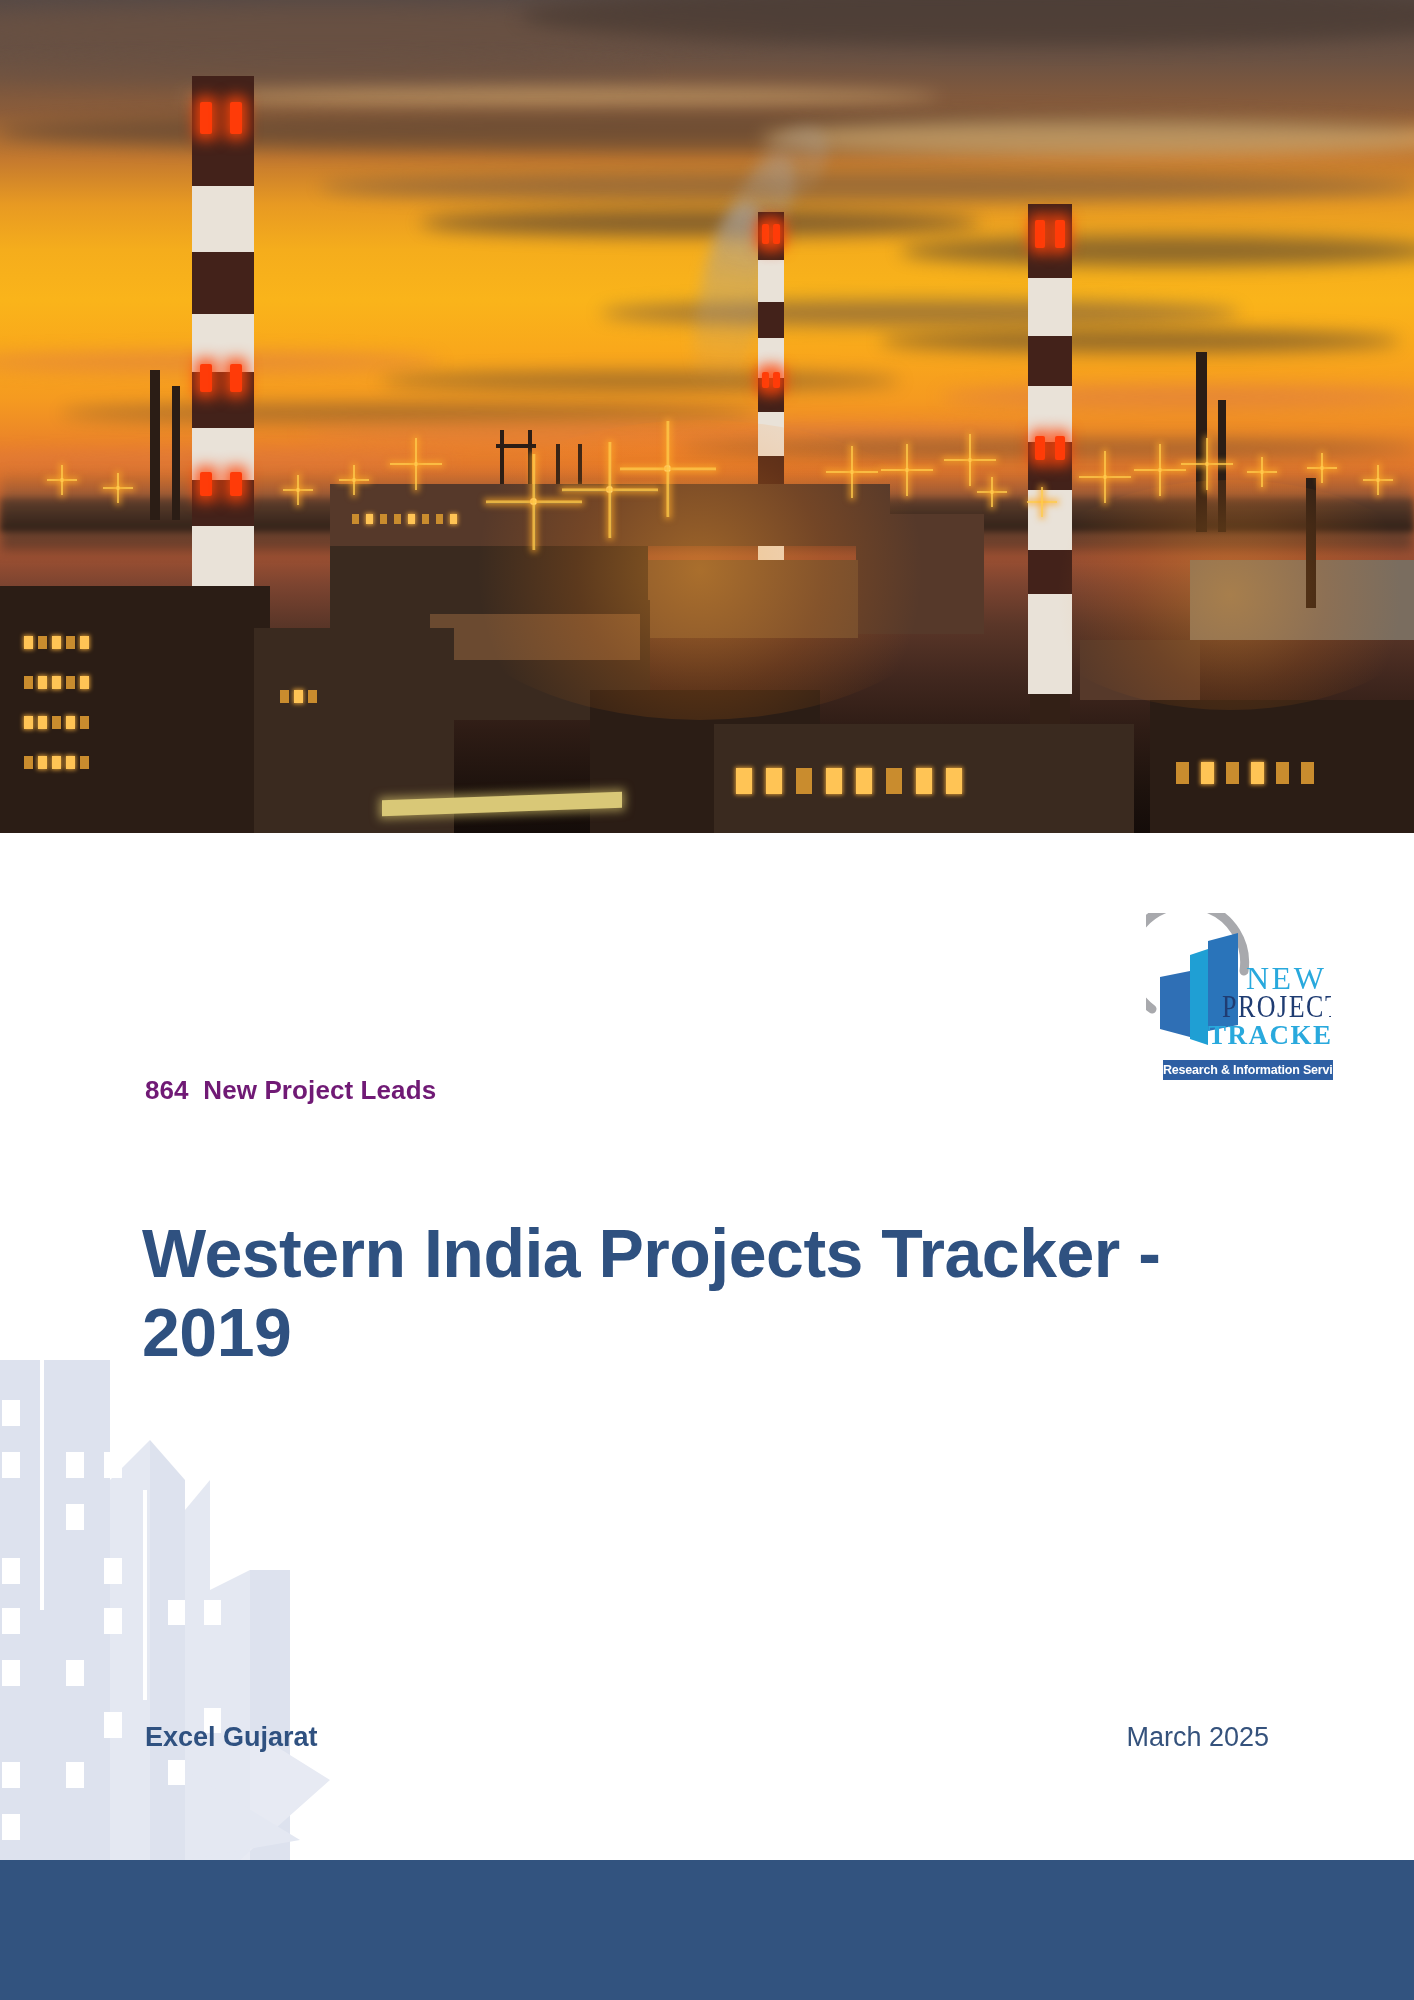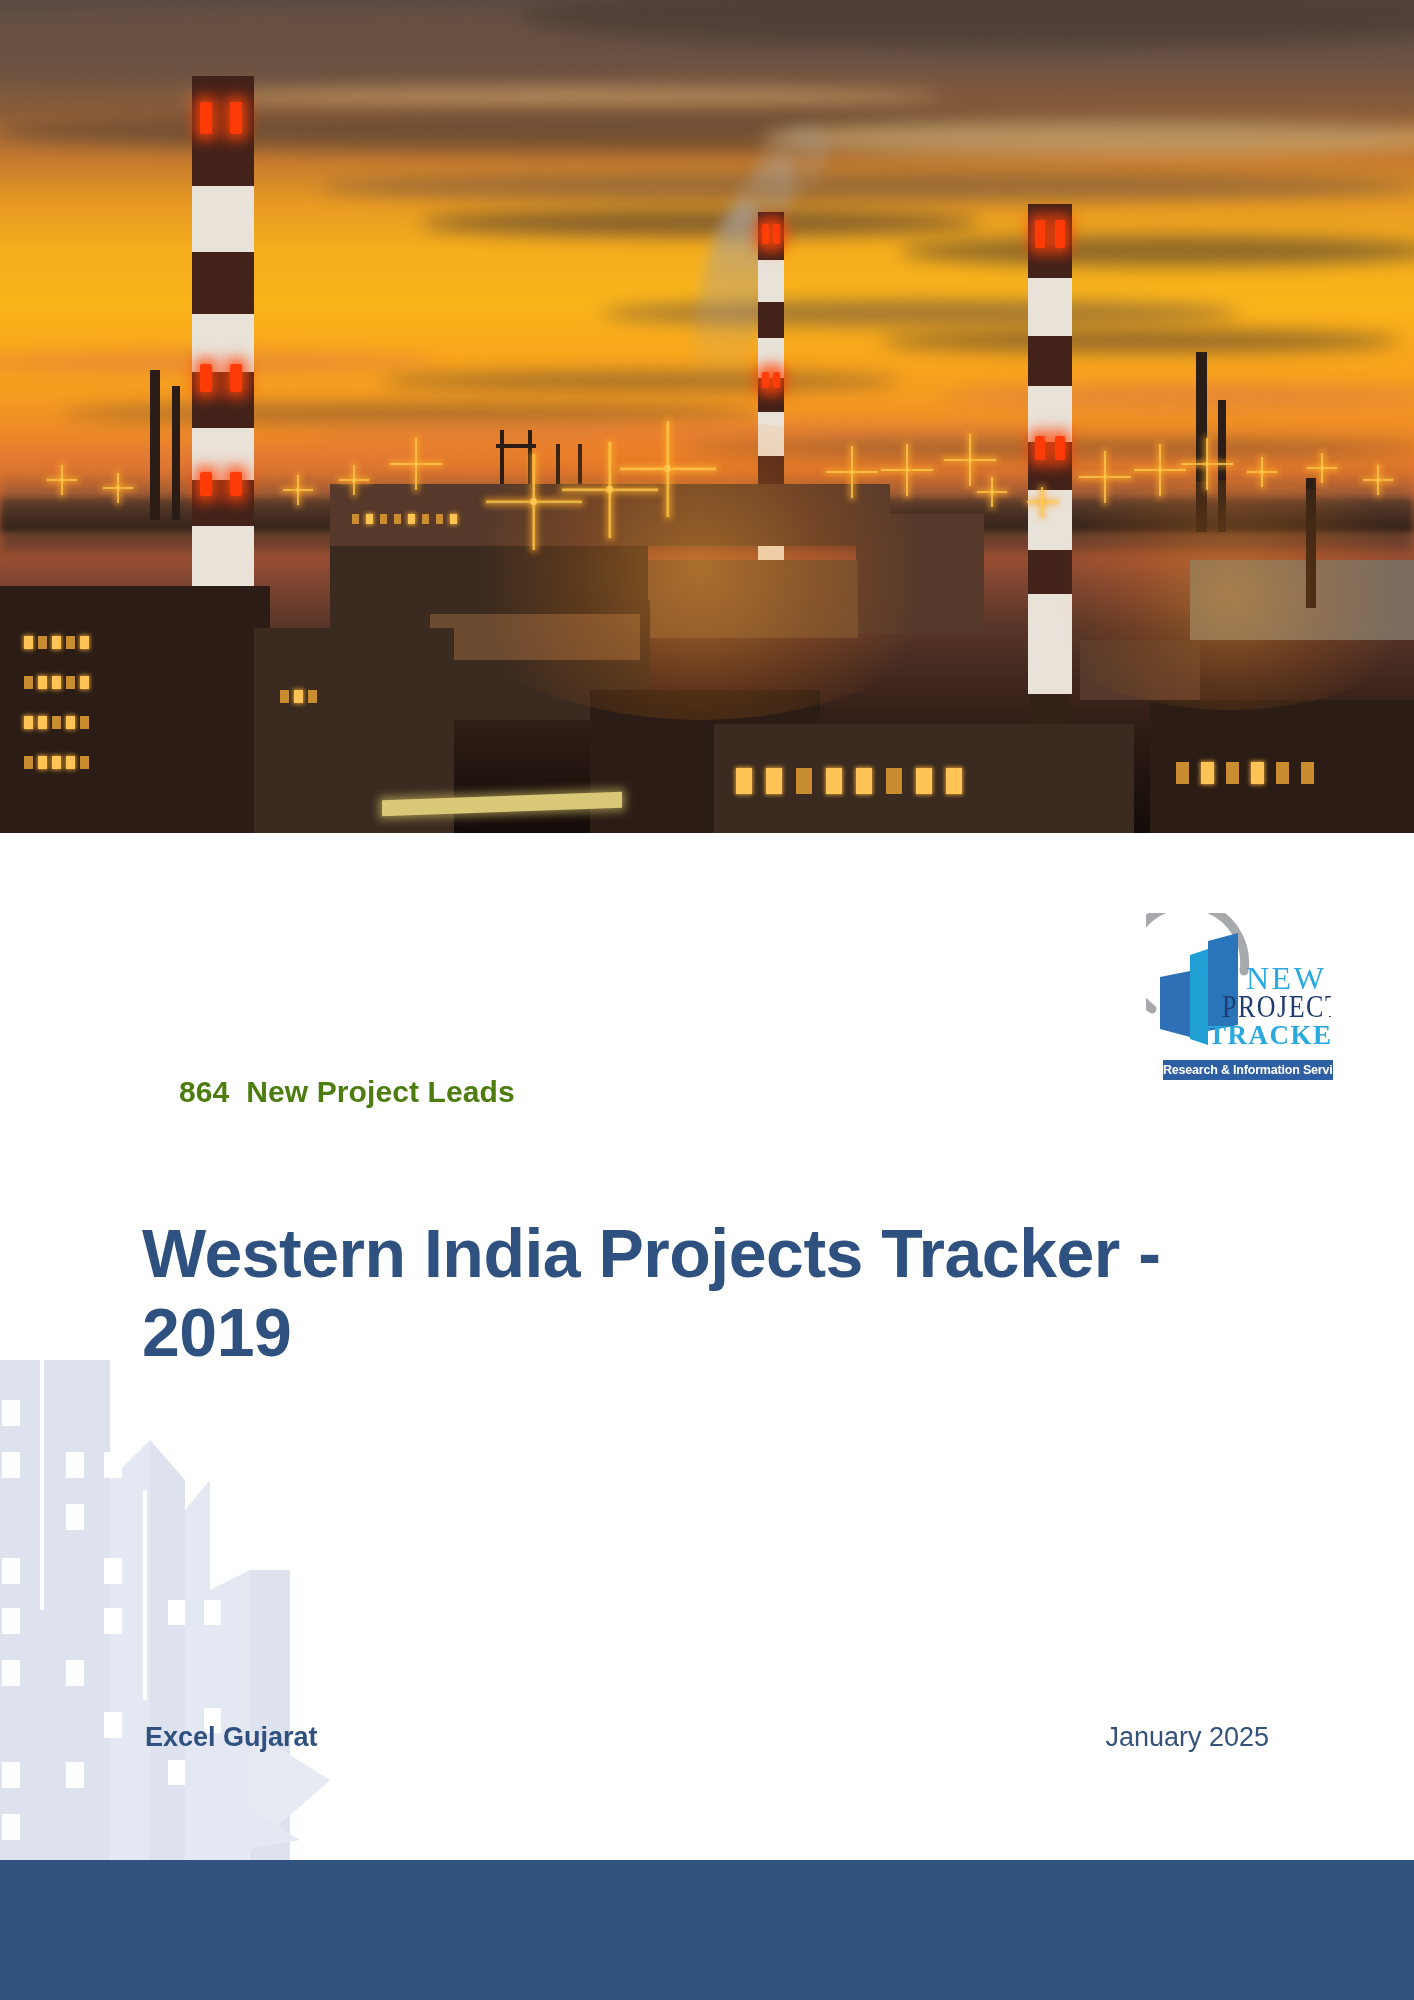--- a/index.html
+++ b/index.html
@@ -222,26 +222,25 @@
     line-height: 20px;
     white-space: nowrap;
     overflow: hidden;
   }
 
   
   .leads {
     position: absolute;
     left: 145px;
     top: 1075px;
-    font-size: 30px;
+    font-size: 26px;
     font-weight: bold;
-    color: #4d7c0f;
+    color: #701a75;
     letter-spacing: .1px;
     white-space: pre;
-    margin-left: 34px;
   }
   .title {
     position: absolute;
     left: 142px;
     top: 1168px;
     width: 1030px;
     font-size: 68px;
     line-height: 1.17;
     font-weight: bold;
     color: #2f5180;
@@ -544,17 +543,17 @@
     </svg>
   </div>
   <div class="logo-tagline">Research &amp; Information Services</div>
 
   <div class="leads">864  New Project Leads</div>
 
   <h1 class="title">Western India Projects Tracker - 2019</h1>
 
 
   <div class="excel">Excel Gujarat</div>
-  <div class="date">January 2025</div>
+  <div class="date">March 2025</div>
 
   <div class="footer-band"></div>
 
 </div>
 
 </body></html>

